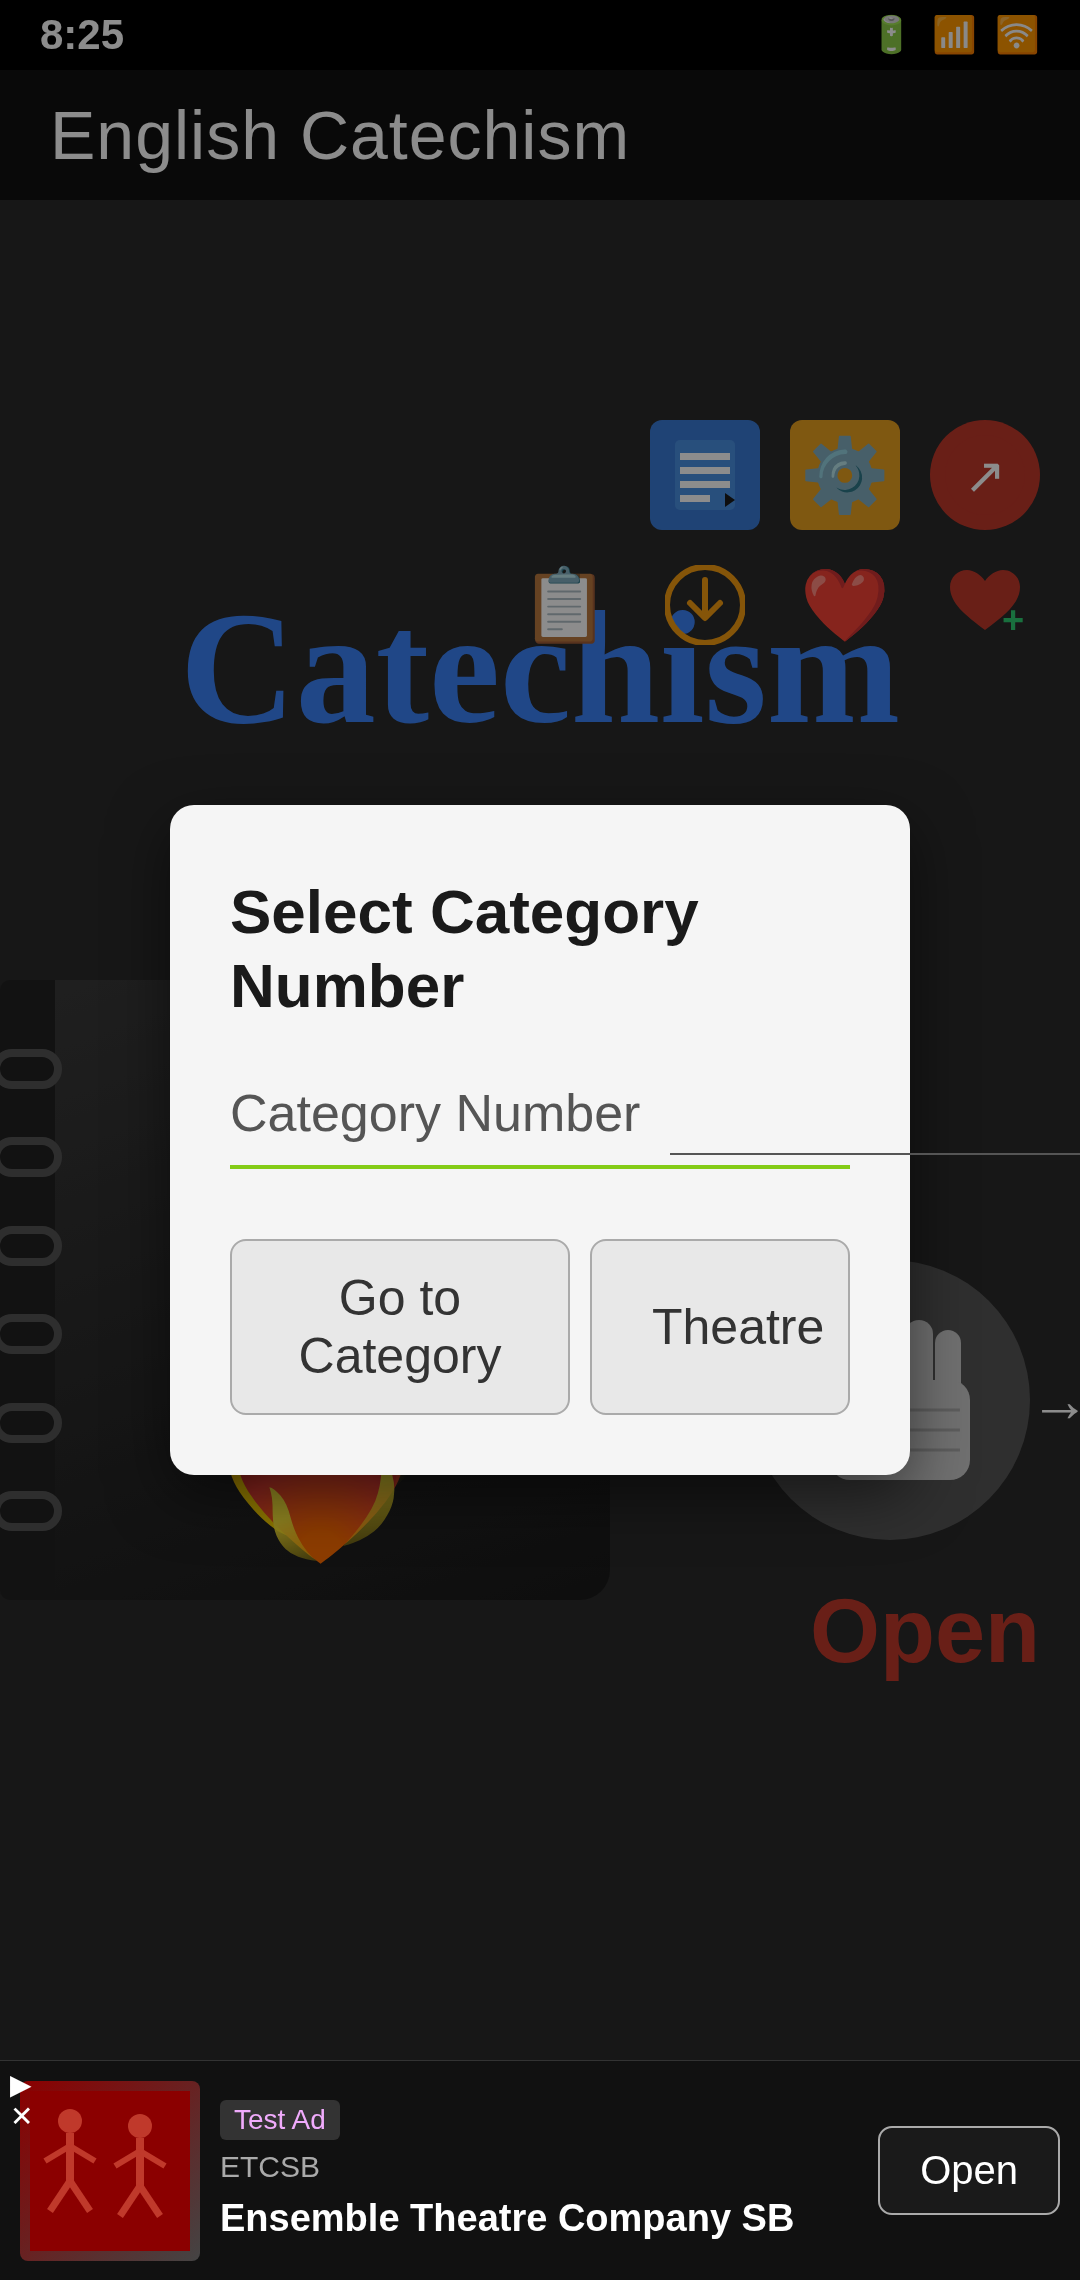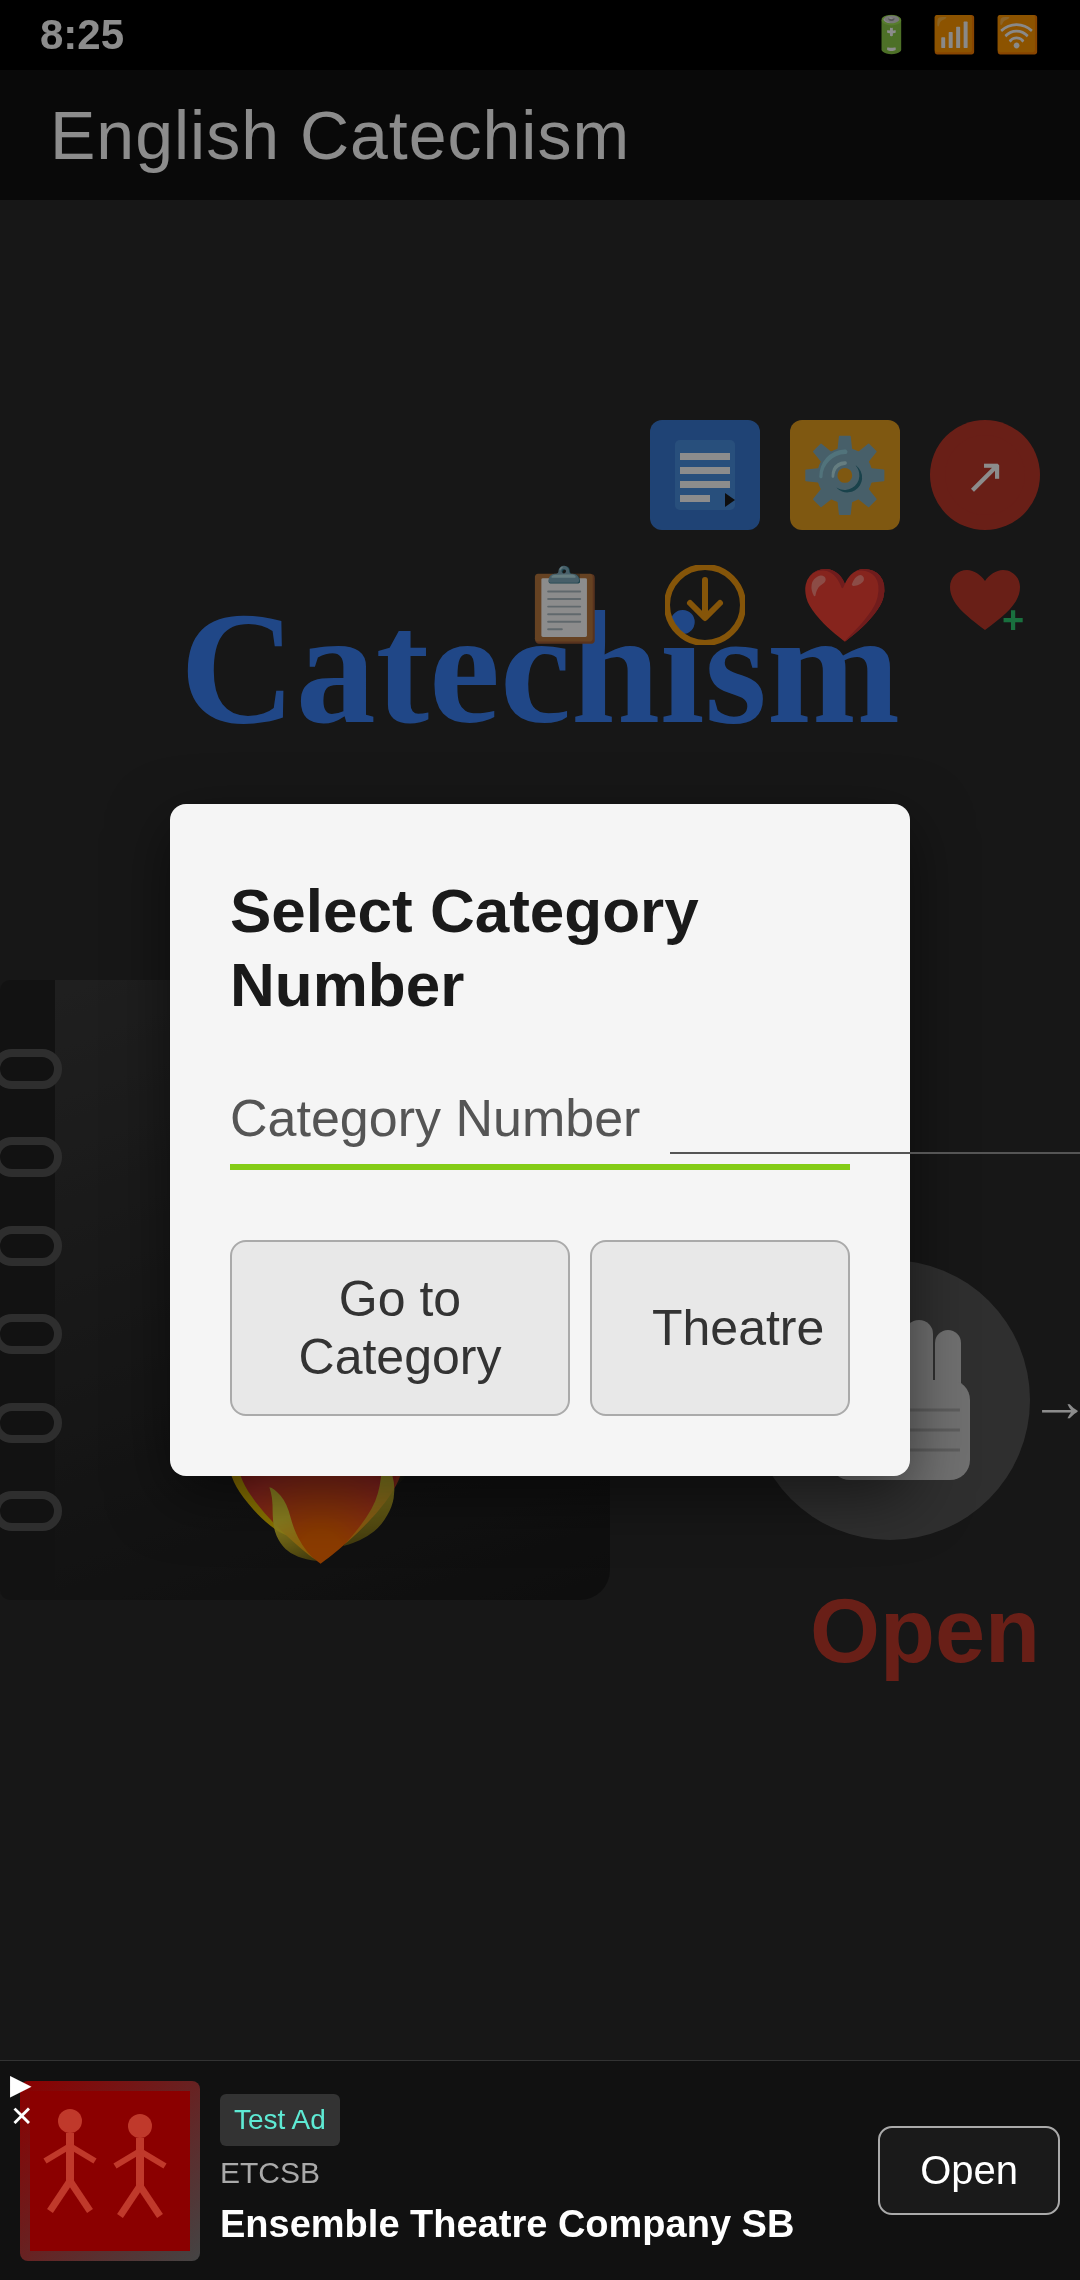--- a/index.html
+++ b/index.html
@@ -154,39 +154,39 @@
       height: 100%;
       background: rgba(0,0,0,0.45);
       z-index: 200;
       display: flex;
       align-items: center;
       justify-content: center;
     }
 
     .dialog-box {
       background: #f5f5f5;
-      border-radius: 16px;
+      border-radius: 24px;
       width: 740px;
       padding: 70px 60px 60px 60px;
       box-shadow: 0 20px 60px rgba(0,0,0,0.5);
     }
 
     .dialog-title {
       font-size: 62px;
       font-weight: bold;
       color: #1a1a1a;
       margin-bottom: 60px;
       line-height: 1.2;
     }
 
     .dialog-input-row {
       display: flex;
-      align-items: center;
+      align-items: flex-start;
       margin-bottom: 70px;
-      border-bottom: 6px solid #84cc16;
+      border-bottom: 4px solid #84cc16;
       padding-bottom: 10px;
     }
 
     .dialog-input-label {
       font-size: 52px;
       color: #555;
       margin-right: 30px;
       white-space: nowrap;
     }
 
@@ -271,23 +271,23 @@
       justify-content: center;
     }
 
     .ad-info {
       flex: 1;
       padding: 15px 20px;
     }
 
     .ad-label {
       background: #333;
-      color: #5eead4;
+      color: #f0abfc;
       font-size: 28px;
-      padding: 10px 14px;
+      padding: 4px 14px;
       border-radius: 6px;
       display: inline-block;
       margin-bottom: 10px;
     }
 
     .ad-source {
       color: #aaa;
       font-size: 30px;
       margin-bottom: 12px;
     }

